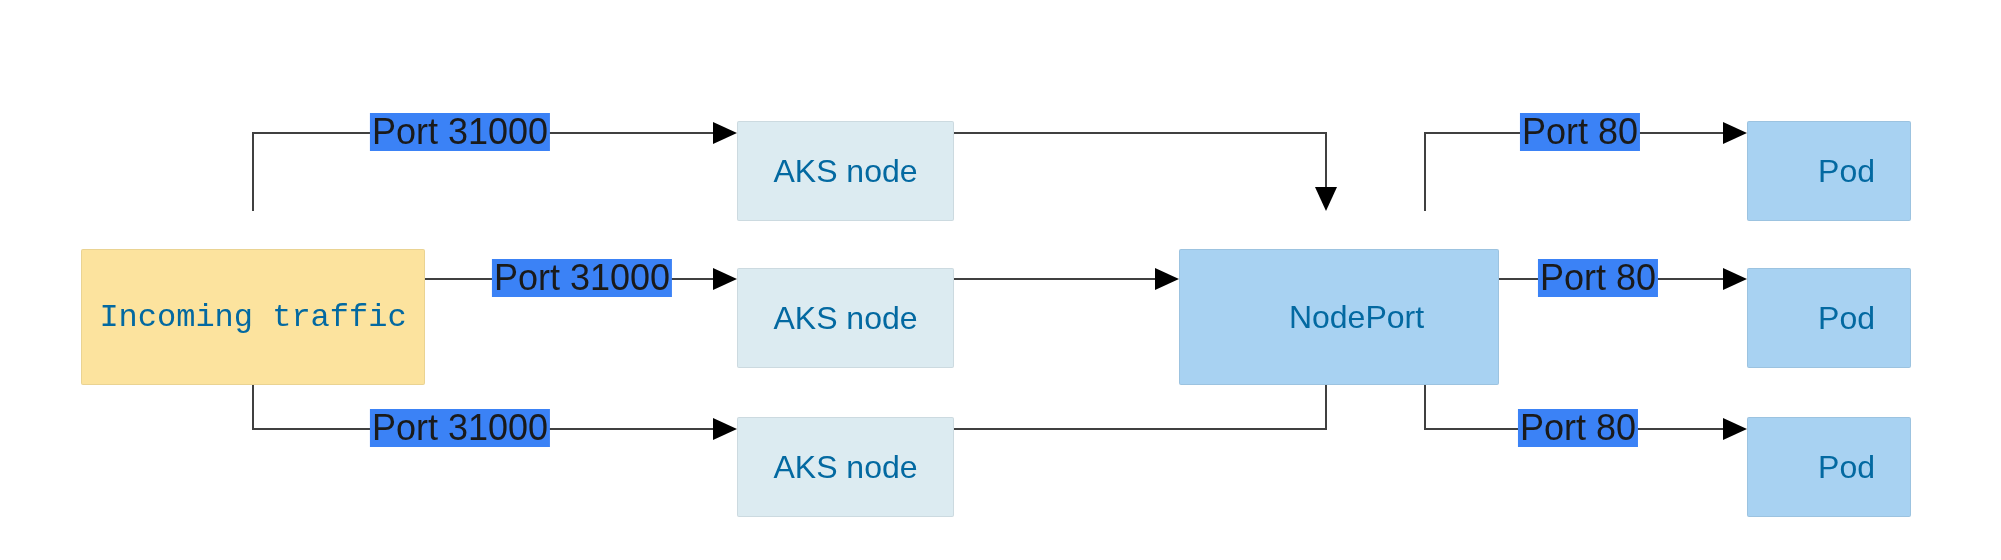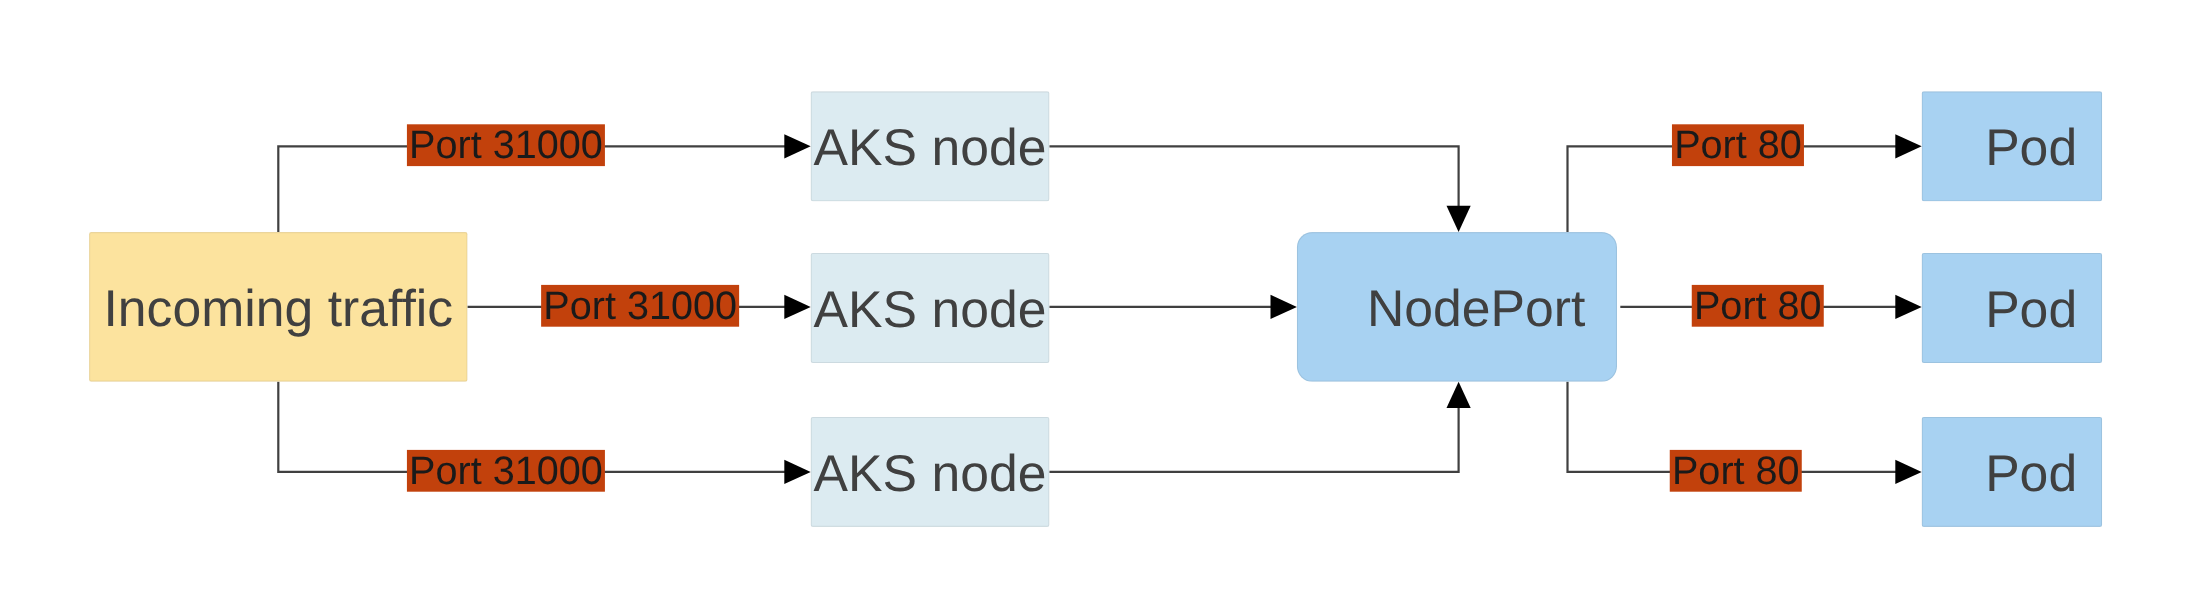--- a/index.html
+++ b/index.html
@@ -28,44 +28,45 @@
   }
   .arrowhead {
     fill: #000000;
     stroke: none;
   }
   .node {
     position: absolute;
     display: flex;
     align-items: center;
     justify-content: center;
-    font-size: 47px;
-    color: #404040;
+    font-size: 32px;
+    color: #0369a1;
     border-radius: 2px;
     border: 1px solid rgba(0,0,0,0.07);
     box-sizing: border-box;
     white-space: nowrap;
+    margin-top: 38px;
   }
   .node-yellow { background: #FCE39E; }
   .node-lightblue { background: #DCEBF1; }
   .node-blue { background: #A8D2F2; padding-left: 35px; }
 
-  .node-incoming { left: 81px;  top: 211px; width: 344px; height: 136px; }
+  .node-incoming { left: 81px;  top: 211px; width: 344px; height: 136px; font-family: Liberation Mono, monospace; }
   .node-aks1     { left: 737px; top: 83px;  width: 217px; height: 100px; }
   .node-aks2     { left: 737px; top: 230px; width: 217px; height: 100px; }
   .node-aks3     { left: 737px; top: 379px; width: 217px; height: 100px; }
-  .node-nodeport { left: 1179px; top: 211px; width: 291px; height: 136px; border-radius: 14px; }
+  .node-nodeport { left: 1179px; top: 211px; width: 320px; height: 136px; }
   .node-pod1     { left: 1747px; top: 83px;  width: 164px; height: 100px; }
   .node-pod2     { left: 1747px; top: 230px; width: 164px; height: 100px; }
   .node-pod3     { left: 1747px; top: 379px; width: 164px; height: 100px; }
 
   .edge-label {
     position: absolute;
     transform: translate(-50%, -50%);
-    background: #c2410c;
+    background: #3b82f6;
     color: #1a1a1a;
     font-size: 36px;
     line-height: 1;
     padding: 1px 2px;
     white-space: nowrap;
   }
   .lbl-p31000-1 { left: 460px;  top: 132px; }
   .lbl-p31000-2 { left: 582px;  top: 278px; }
   .lbl-p31000-3 { left: 460px;  top: 428px; }
   .lbl-p80-1    { left: 1580px; top: 132px; }

